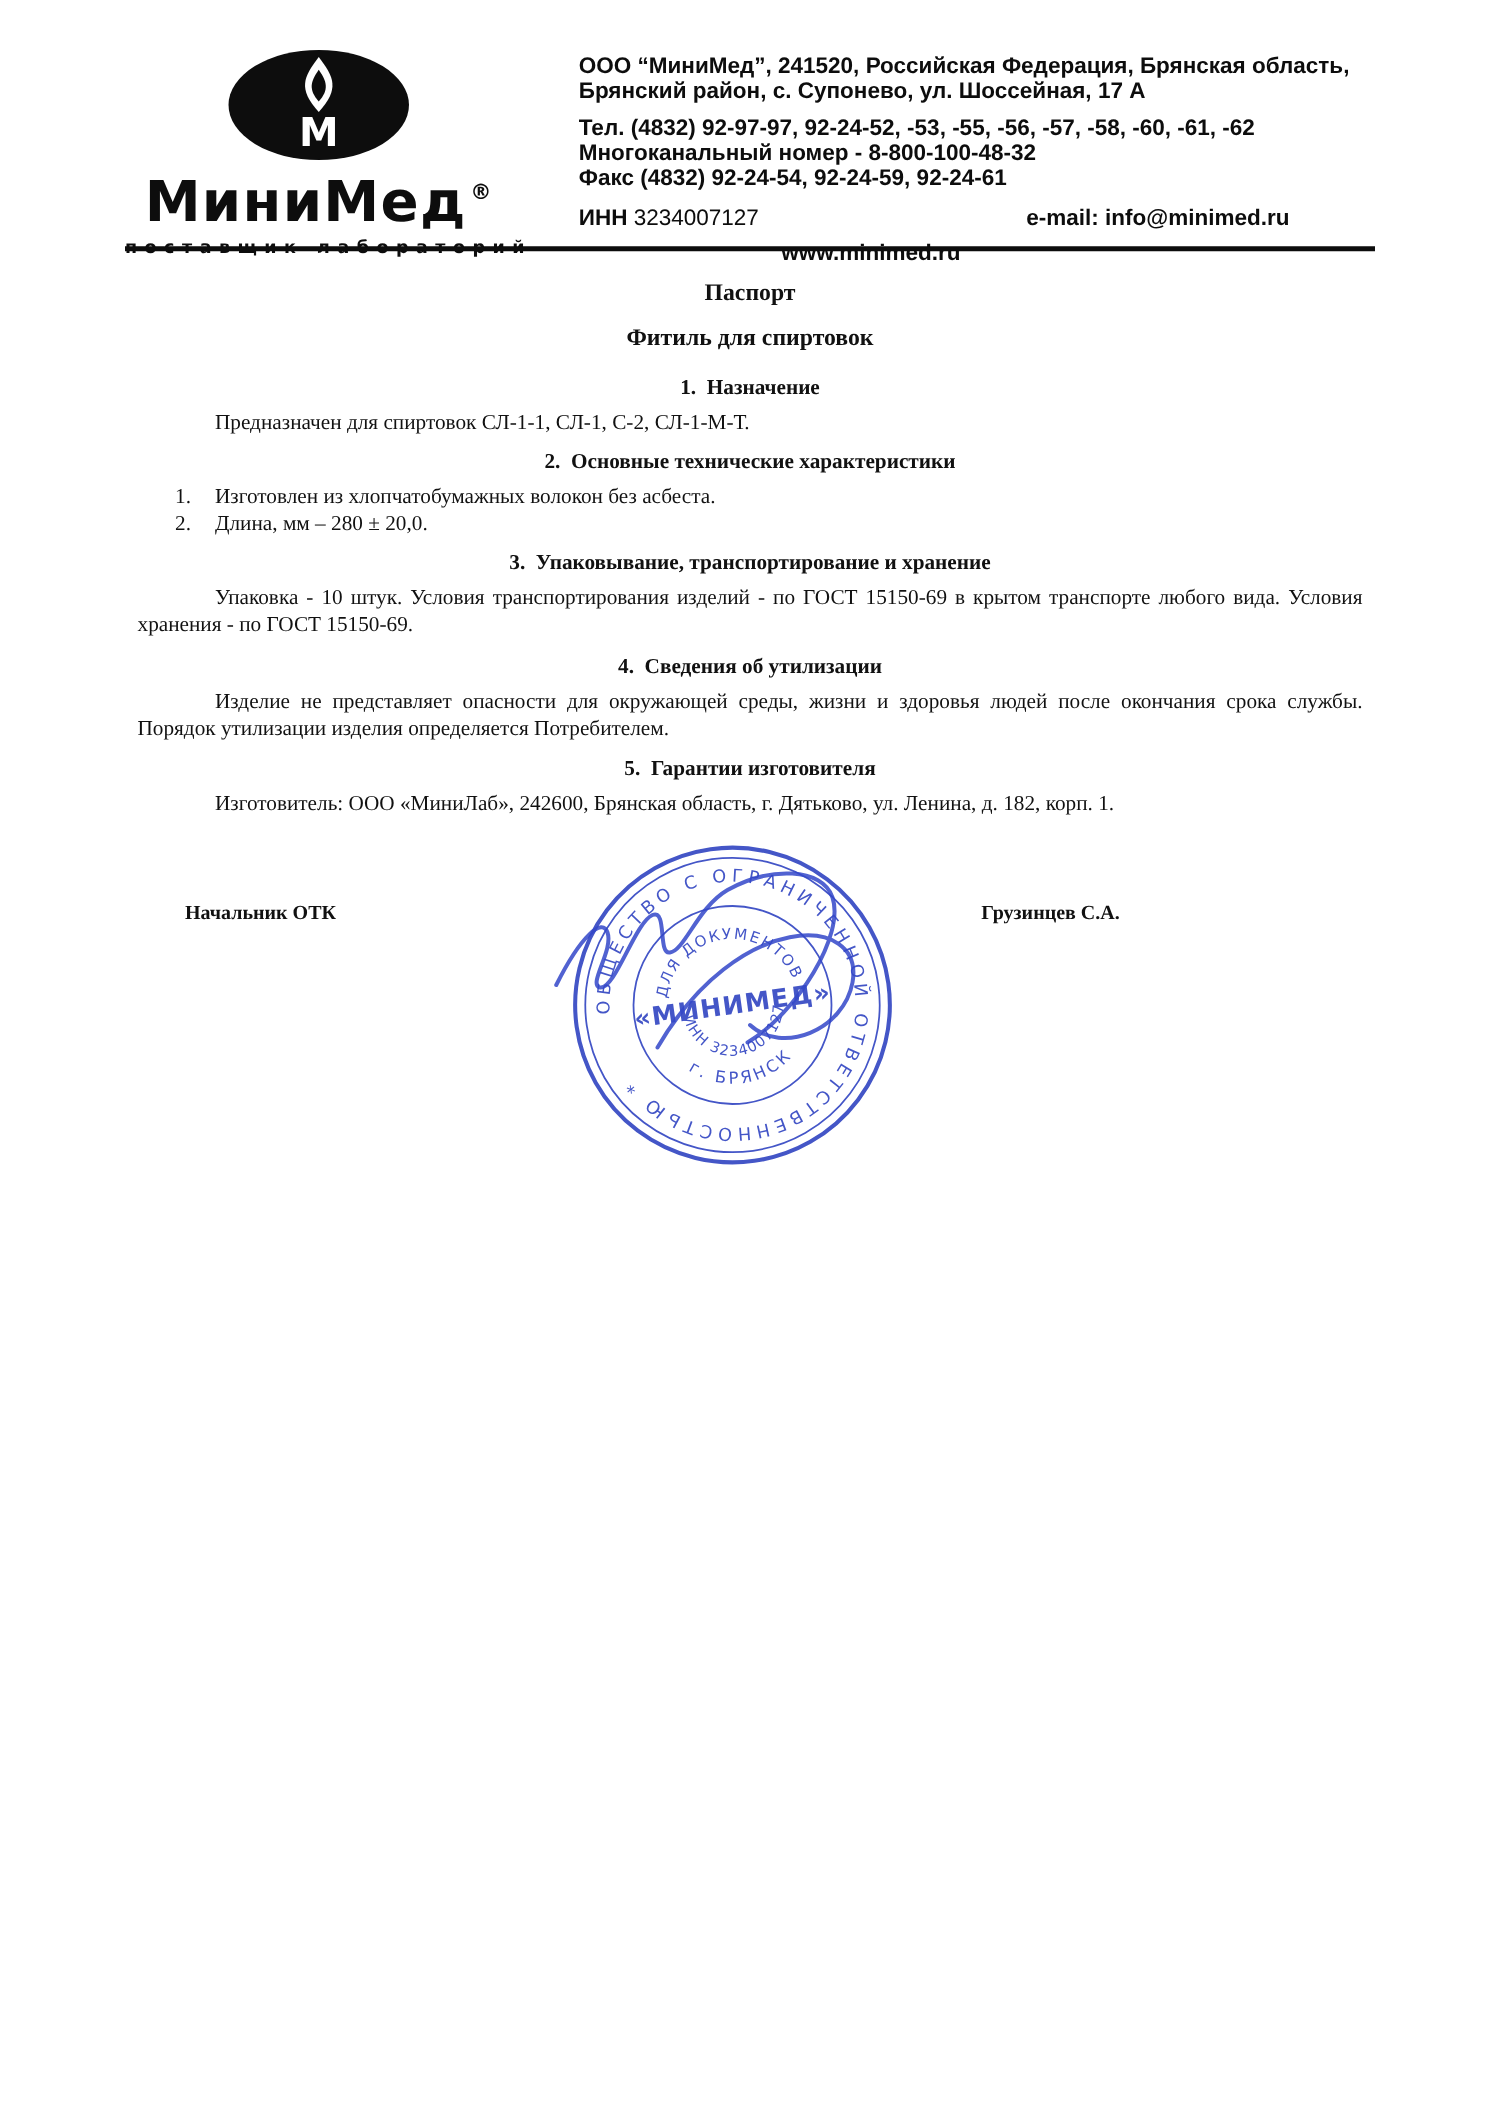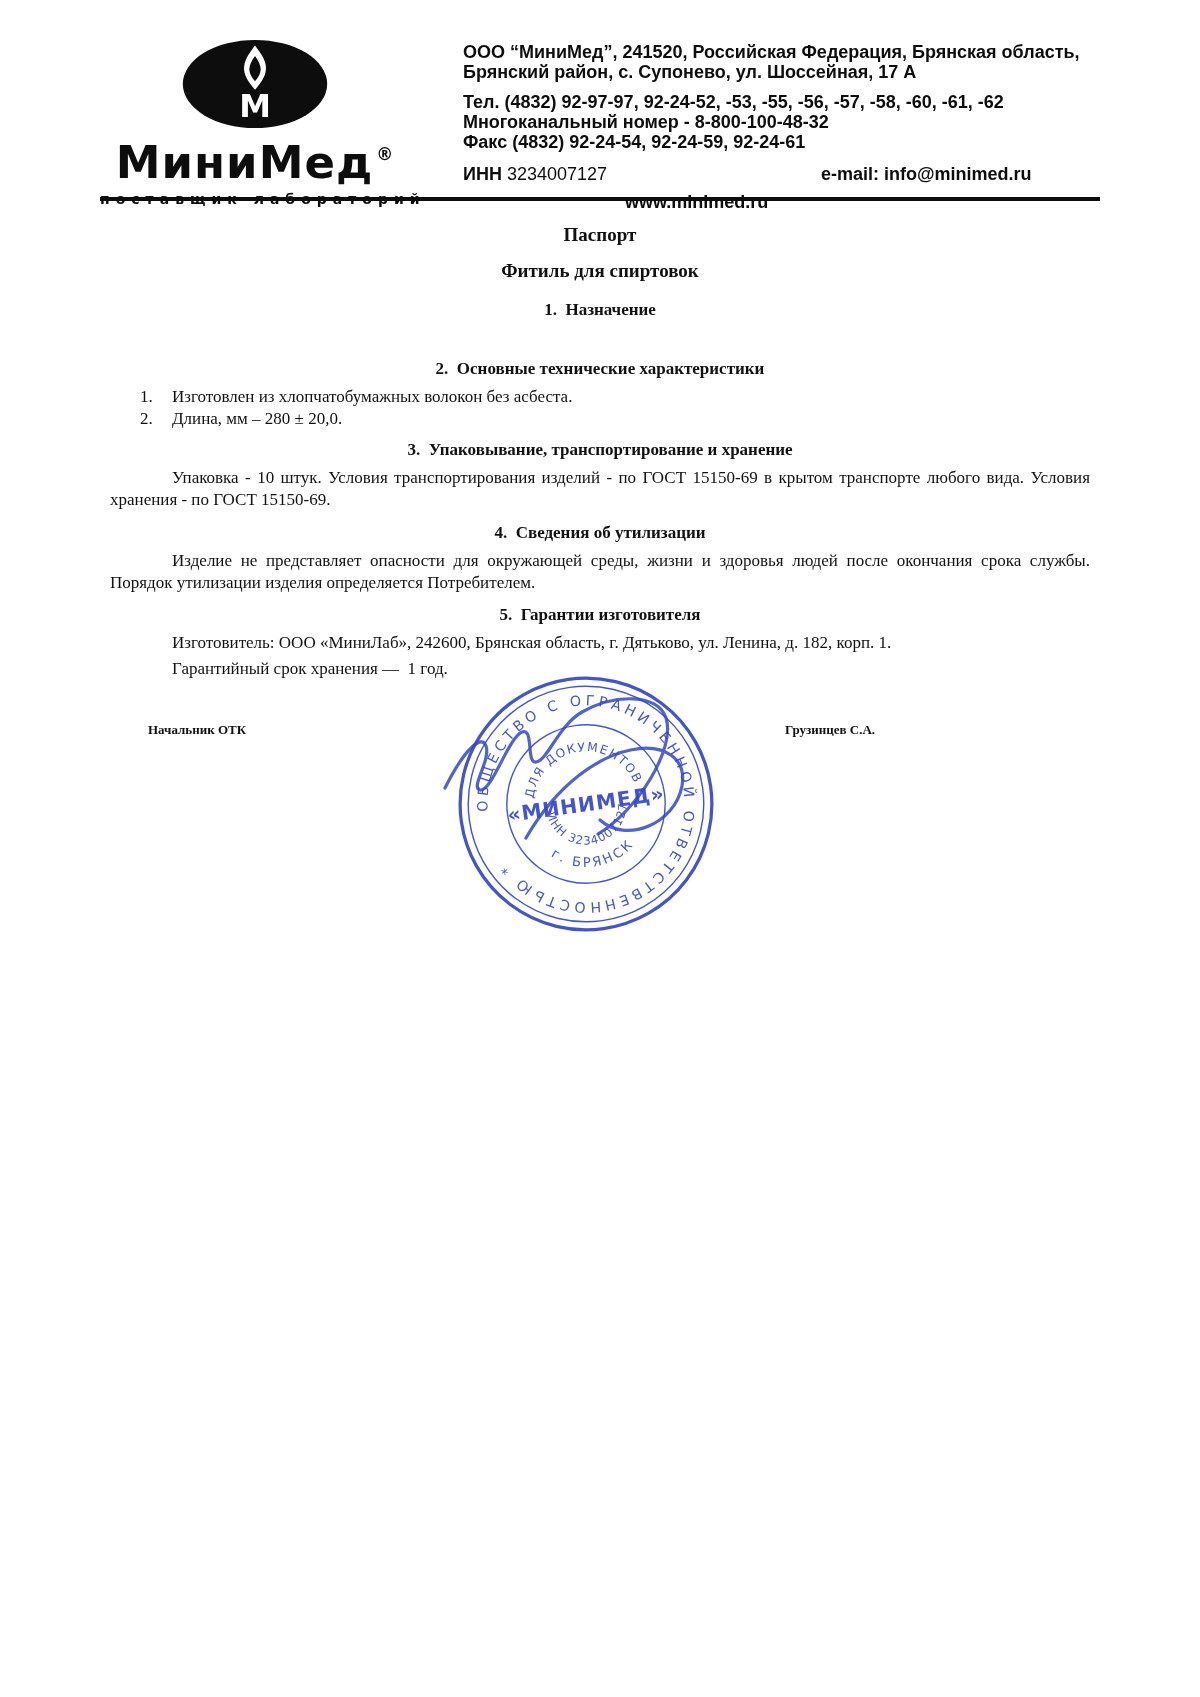--- a/index.html
+++ b/index.html
@@ -24,21 +24,21 @@
   .normal{font-weight:normal;}
   .rule{position:absolute; left:100px; top:197px; width:1000px; height:4px; background:#0d0d0d;}
   
   .t{position:absolute; left:110px; width:980px; font-size:17px; line-height:22px;}
   .center{text-align:center;}
   .doc-title{font-size:19px; font-weight:bold;}
   .sec-h{font-weight:bold; white-space:pre-wrap;}
   .para{text-align:justify; text-indent:62px;}
   .indent{padding-left:62px; width:918px;}
   .li-num{display:inline-block; margin-left:30px; width:32px;}
-  .sign{position:absolute; font-size:13px; font-weight:bold; white-space:nowrap;}
+  .sign{position:absolute; font-size:16px; font-weight:bold; white-space:nowrap;}
   
   .stamp-svg{position:absolute; left:452px; top:670px; z-index:1; opacity:.88;}
   .sig-svg{position:absolute; left:430px; top:668px; z-index:2; opacity:.85;}
   .stampT{font-family:"DejaVu Sans", sans-serif; fill:#2b3fc0;}
   .stampRing{fill:none; stroke:#2b3fc0;}
 </style>
 </head>
 <body>
 
 <div class="page">
@@ -67,34 +67,34 @@
       <span class="pos-c">e-mail: info@minimed.ru</span>
     </div>
   </div>
 
   <div class="rule"></div>
 
   <div class="t center doc-title" style="top:260px">Фитиль для спиртовок</div>
   <div class="t center doc-title" style="top:224px">Паспорт</div>
 
   <div class="t center sec-h" style="top:299px">1.  Назначение</div>
+  <div class="t indent" style="top:327px">Предназначен для спиртовок СЛ-1-1, СЛ-1, С-2, СЛ-1-М-Т.</div>
 
   <div class="t center sec-h" style="top:358px">2.  Основные технические характеристики</div>
   <div class="t" style="top:386px"><span class="li-num">1.</span><span>Изготовлен из хлопчатобумажных волокон без асбеста.</span></div>
   <div class="t" style="top:408px"><span class="li-num">2.</span><span>Длина, мм – 280 ± 20,0.</span></div>
 
   <div class="t center sec-h" style="top:439px">3.  Упаковывание, транспортирование и хранение</div>
   <div class="t para" style="top:467px">Упаковка - 10 штук. Условия транспортирования изделий - по ГОСТ 15150-69 в крытом транспорте любого вида. Условия хранения - по ГОСТ 15150-69.</div>
 
   <div class="t center sec-h" style="top:522px">4.  Сведения об утилизации</div>
   <div class="t para" style="top:550px">Изделие не представляет опасности для окружающей среды, жизни и здоровья людей после окончания срока службы. Порядок утилизации изделия определяется Потребителем.</div>
 
   <div class="t center sec-h" style="top:604px">5.  Гарантии изготовителя</div>
   <div class="t indent" style="top:632px">Изготовитель: ООО «МиниЛаб», 242600, Брянская область, г. Дятьково, ул. Ленина, д. 182, корп. 1.</div>
-  <div class="t indent sec-h" style="top:658px; font-weight:normal">Гарантийный срок хранения —  1 год.</div>
 
   <div class="sign" style="left:148px; top:722px">Начальник ОТК</div>
   <div class="sign" style="left:785px; top:722px">Грузинцев С.А.</div>
 
   <svg class="stamp-svg" width="268" height="268" viewBox="0 0 264 264">
     <defs>
       <path id="ringO" d="M 35 132 A 97 97 0 1 1 229 132 A 97 97 0 1 1 35 132"></path>
       <path id="ringTop" d="M 80 132 A 52 52 0 0 1 184 132"></path>
       <path id="ringBotS" d="M 92 132 A 40 40 0 0 0 172 132"></path>
       <path id="ringBot" d="M 70 132 A 62 62 0 0 0 194 132"></path>

